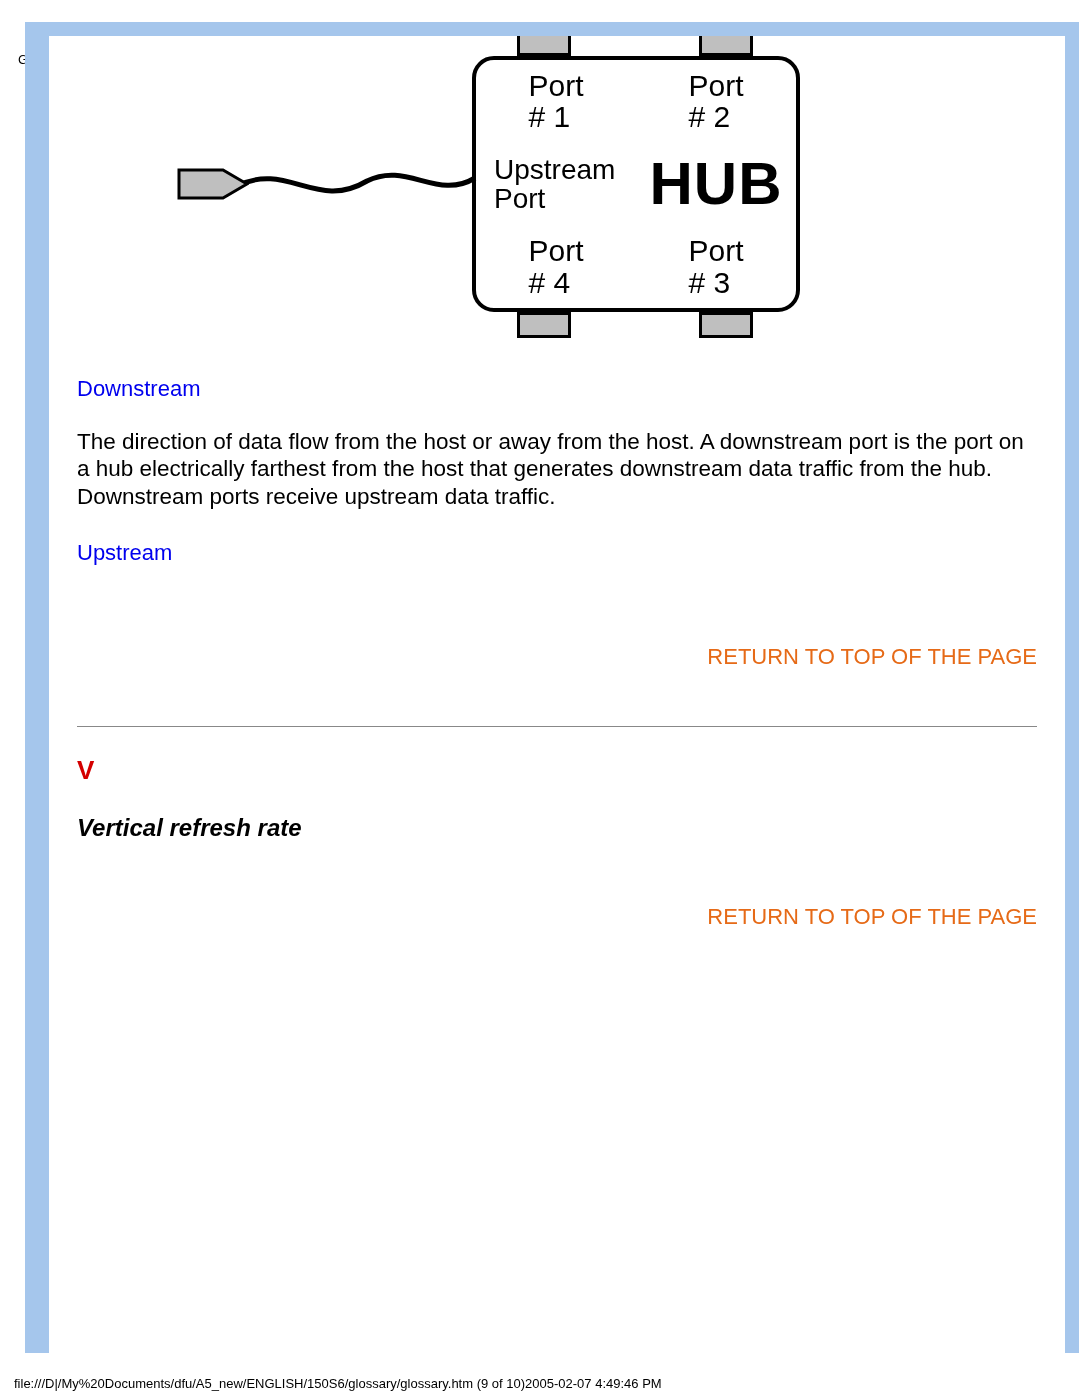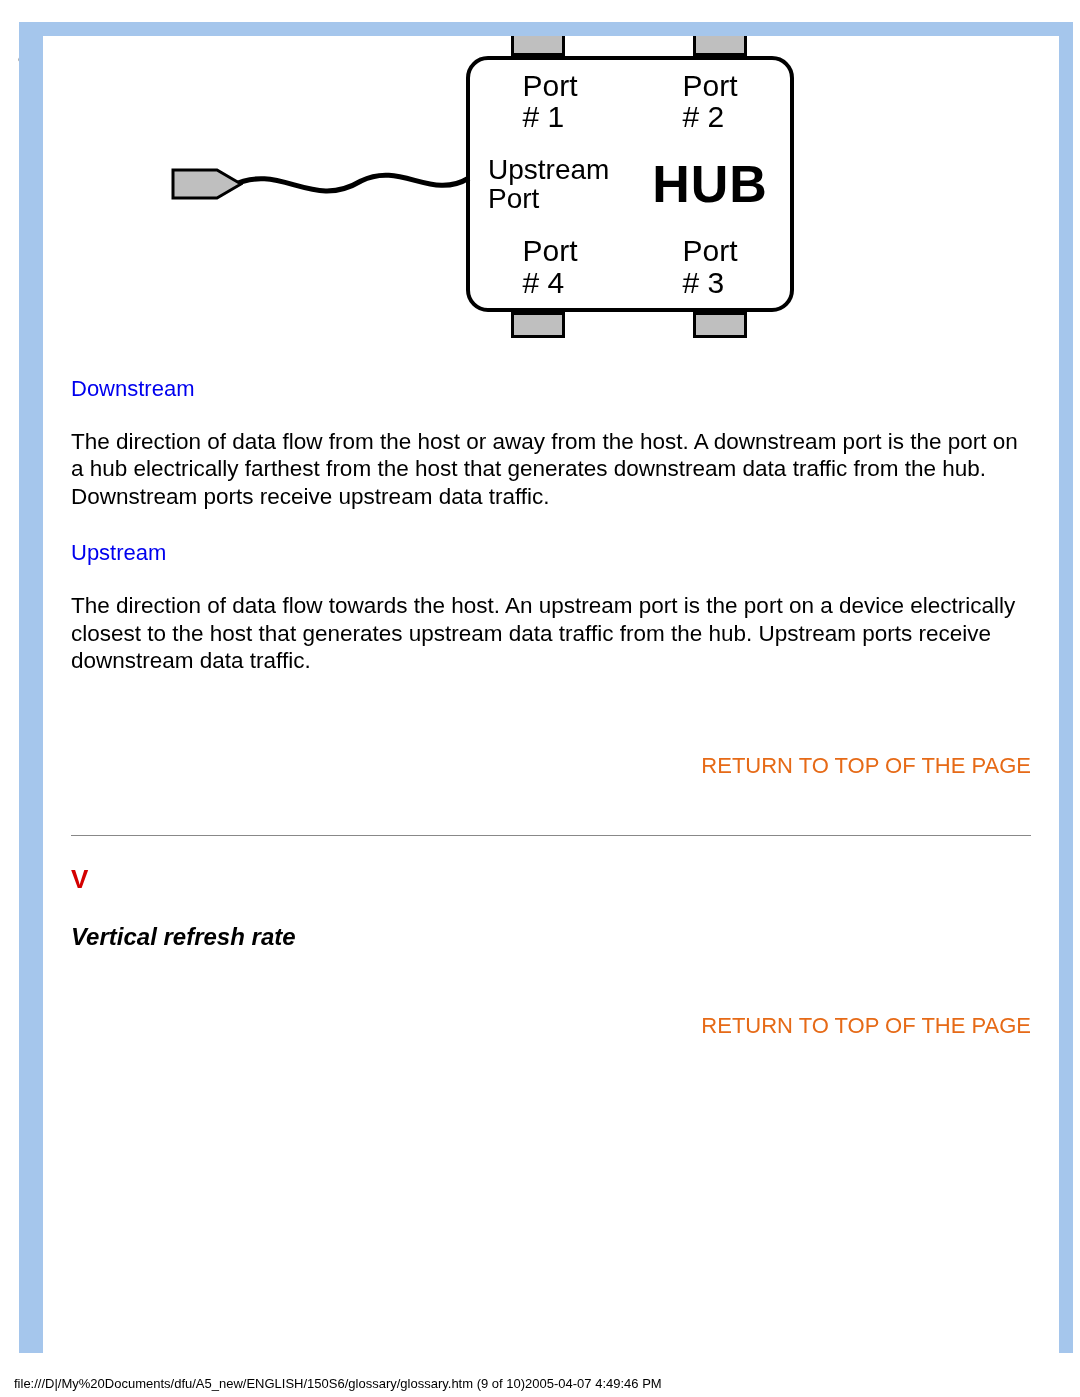--- a/index.html
+++ b/index.html
@@ -13,21 +13,21 @@
     position: absolute;
     top: 4px;
     left: 18px;
     font-size: 13px;
     color: #000;
     margin-top: 48px;
   }
   .outer-frame {
     position: absolute;
     top: 22px;
-    left: 19px;
+    left: 25px;
     width: 1054px;
     height: 1331px;
     background: #a5c6ec;
     padding: 14px 14px 0 24px;
   }
   .inner-page {
     width: 100%;
     height: 100%;
     background: #fff;
     padding: 0 28px 0 28px;
@@ -56,21 +56,21 @@
   .hub-cell {
     display: flex;
     flex-direction: column;
     align-items: center;
     justify-content: center;
     font-size: 30px;
     line-height: 1.05;
     color: #000;
   }
   .hub-cell.left-mid { align-items: flex-start; padding-left: 18px; font-size: 28px; }
-  .hub-cell.right-mid { font-size: 52px; font-weight: 900; letter-spacing: 1px; }
+  .hub-cell.right-mid { font-size: 60px; font-weight: 900; letter-spacing: 1px; }
   .port-tab {
     position: absolute;
     width: 54px;
     height: 26px;
     background: #bfbfbf;
     border: 3px solid #000;
   }
   .tab-top-1 { left: 440px; top: -6px; }
   .tab-top-2 { left: 622px; top: -6px; }
   .tab-bot-1 { left: 440px; top: 276px; }
@@ -172,27 +172,26 @@
       </svg>
       <svg class="plug" viewBox="0 0 72 40">
         <polygon points="2,6 46,6 70,20 46,34 2,34" fill="#bfbfbf" stroke="#000" stroke-width="3"></polygon>
       </svg>
     </div>
 
     <div class="term-head">Downstream</div>
     <p class="body-text">The direction of data flow from the host or away from the host. A downstream port is the port on a hub electrically farthest from the host that generates downstream data traffic from the hub. Downstream ports receive upstream data traffic.</p>
 
     <div class="term-head second">Upstream</div>
-    <p class="body-text">The direction of data flow towards the host. An upstream port is the port on a device electrically closest to the host that generates upstream data traffic from the hub. Upstream ports receive downstream data traffic.</p>
 
     <a class="return-link">RETURN TO TOP OF THE PAGE</a>
 
     <hr class="sep">
 
     <div class="letter-head">V</div>
     <div class="term-title">Vertical refresh rate</div>
 
     <a class="return-link second">RETURN TO TOP OF THE PAGE</a>
 
   </div>
 </div>
 
-<div class="footer-line">file:///D|/My%20Documents/dfu/A5_new/ENGLISH/150S6/glossary/glossary.htm (9 of 10)2005-04-07 4:49:46 PM</div>
+<div class="footer-line">file:///D|/My%20Documents/dfu/A5_new/ENGLISH/150S6/glossary/glossary.htm (9 of 10)2005-02-07 4:49:46 PM</div>
 
 </body></html>

